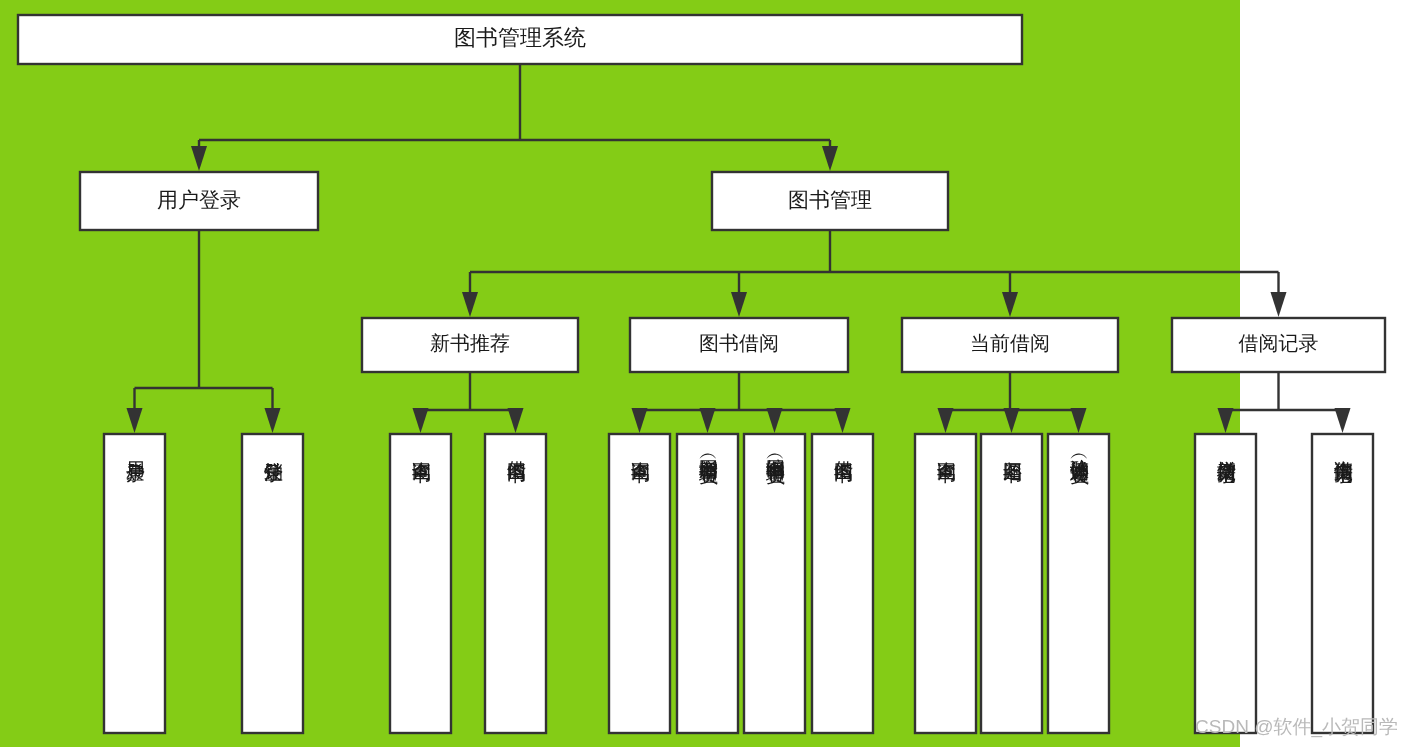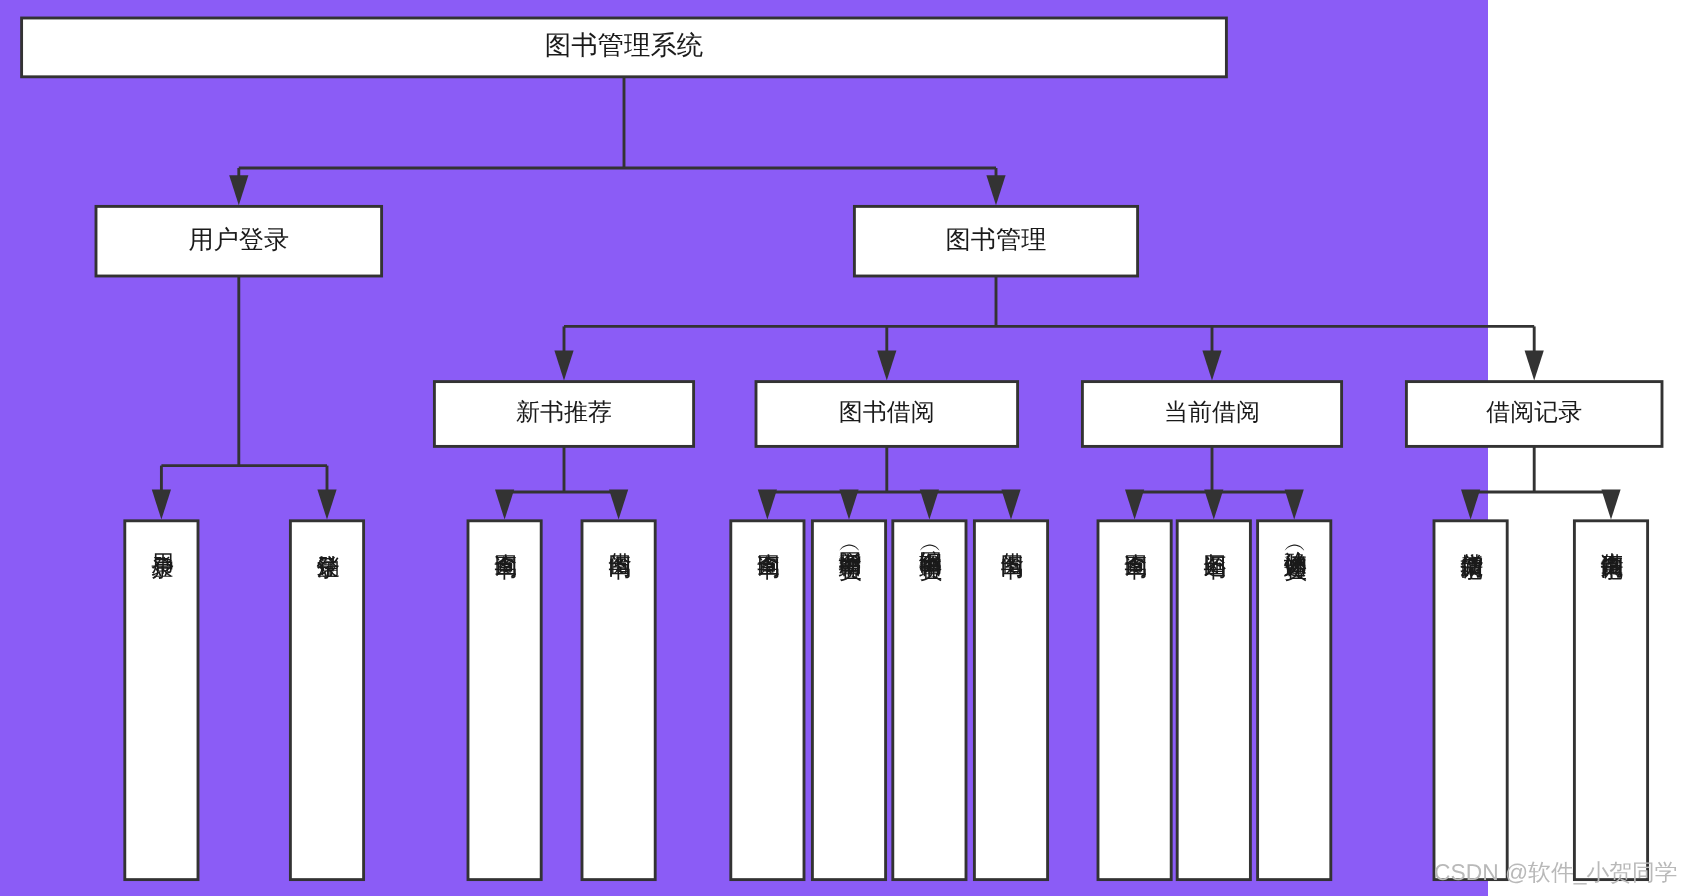--- a/index.html
+++ b/index.html
@@ -11,21 +11,21 @@
   body {
     width: 1405px;
     height: 747px;
     font-family: "Liberation Sans", "DejaVu Sans", sans-serif;
     overflow: hidden;
   }
   #diagram-root {
     position: relative;
     width: 1240px;
     height: 747px;
-    background: #8b5cf6;
+    background: #84cc16;
   }
   svg.diagram-canvas {
     position: absolute;
     left: 0;
     top: 0;
     width: 1405px;
     height: 747px;
     display: block;
   }
   .node-box {

